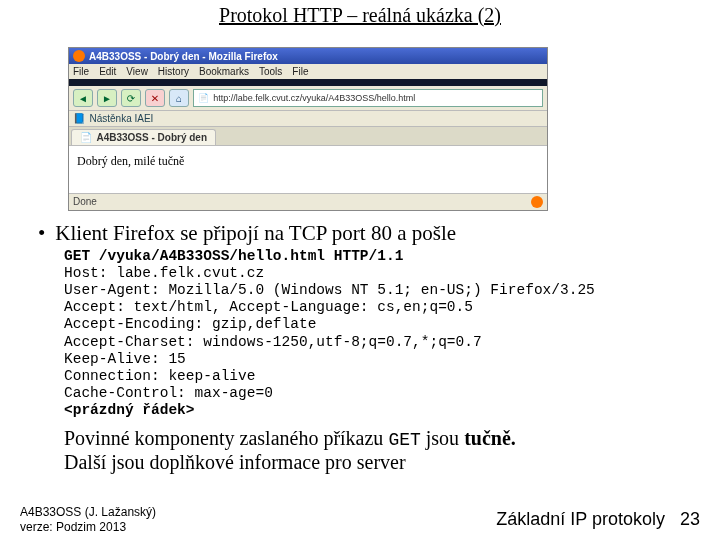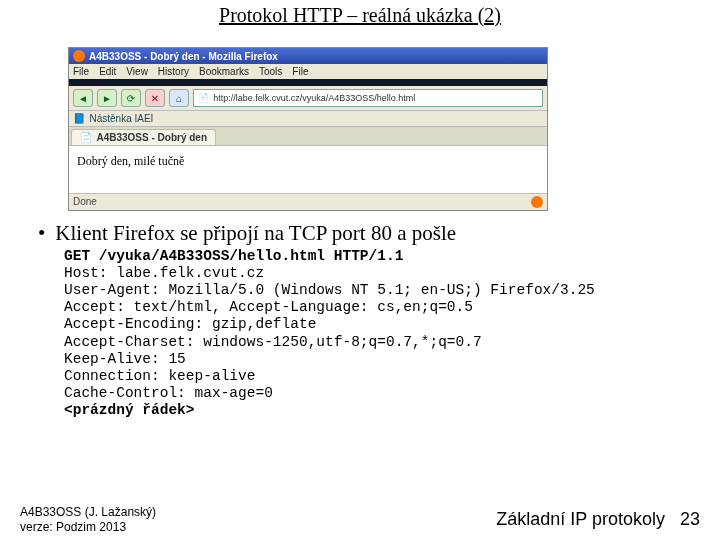--- a/index.html
+++ b/index.html
@@ -238,20 +238,24 @@
       <span class="ff-status"></span>
     </div>
   </div>
 
   <div class="bullet-line">
     <span class="bullet-dot">•</span><span>Klient Firefox se připojí na TCP port 80 a pošle</span>
   </div>
 
   <div class="code-block" id="code-container"><div class="code-line bold">GET /vyuka/A4B33OSS/hello.html HTTP/1.1</div><div class="code-line">Host: labe.felk.cvut.cz</div><div class="code-line">User-Agent: Mozilla/5.0 (Windows NT 5.1; en-US;) Firefox/3.25</div><div class="code-line">Accept: text/html, Accept-Language: cs,en;q=0.5</div><div class="code-line">Accept-Encoding: gzip,deflate</div><div class="code-line">Accept-Charset: windows-1250,utf-8;q=0.7,*;q=0.7</div><div class="code-line">Keep-Alive: 15</div><div class="code-line">Connection: keep-alive</div><div class="code-line">Cache-Control: max-age=0</div><div class="code-line bold">&lt;prázdný řádek&gt;</div></div>
 
+  <div class="para">
+    <span>Povinné komponenty zaslaného příkazu </span><span class="mono">GET</span><span> jsou </span><b>tučně.</b><br>
+    <span>Další jsou doplňkové informace pro server</span>
+  </div>
 
   <div class="footer">
     <div class="footer-left">
       <span>A4B33OSS (J. Lažanský)</span><br>
       <span>verze: Podzim 2013</span>
     </div>
     <div class="footer-right">
       <span>Základní IP protokoly</span>
       <span class="pg">23</span>
     </div>

